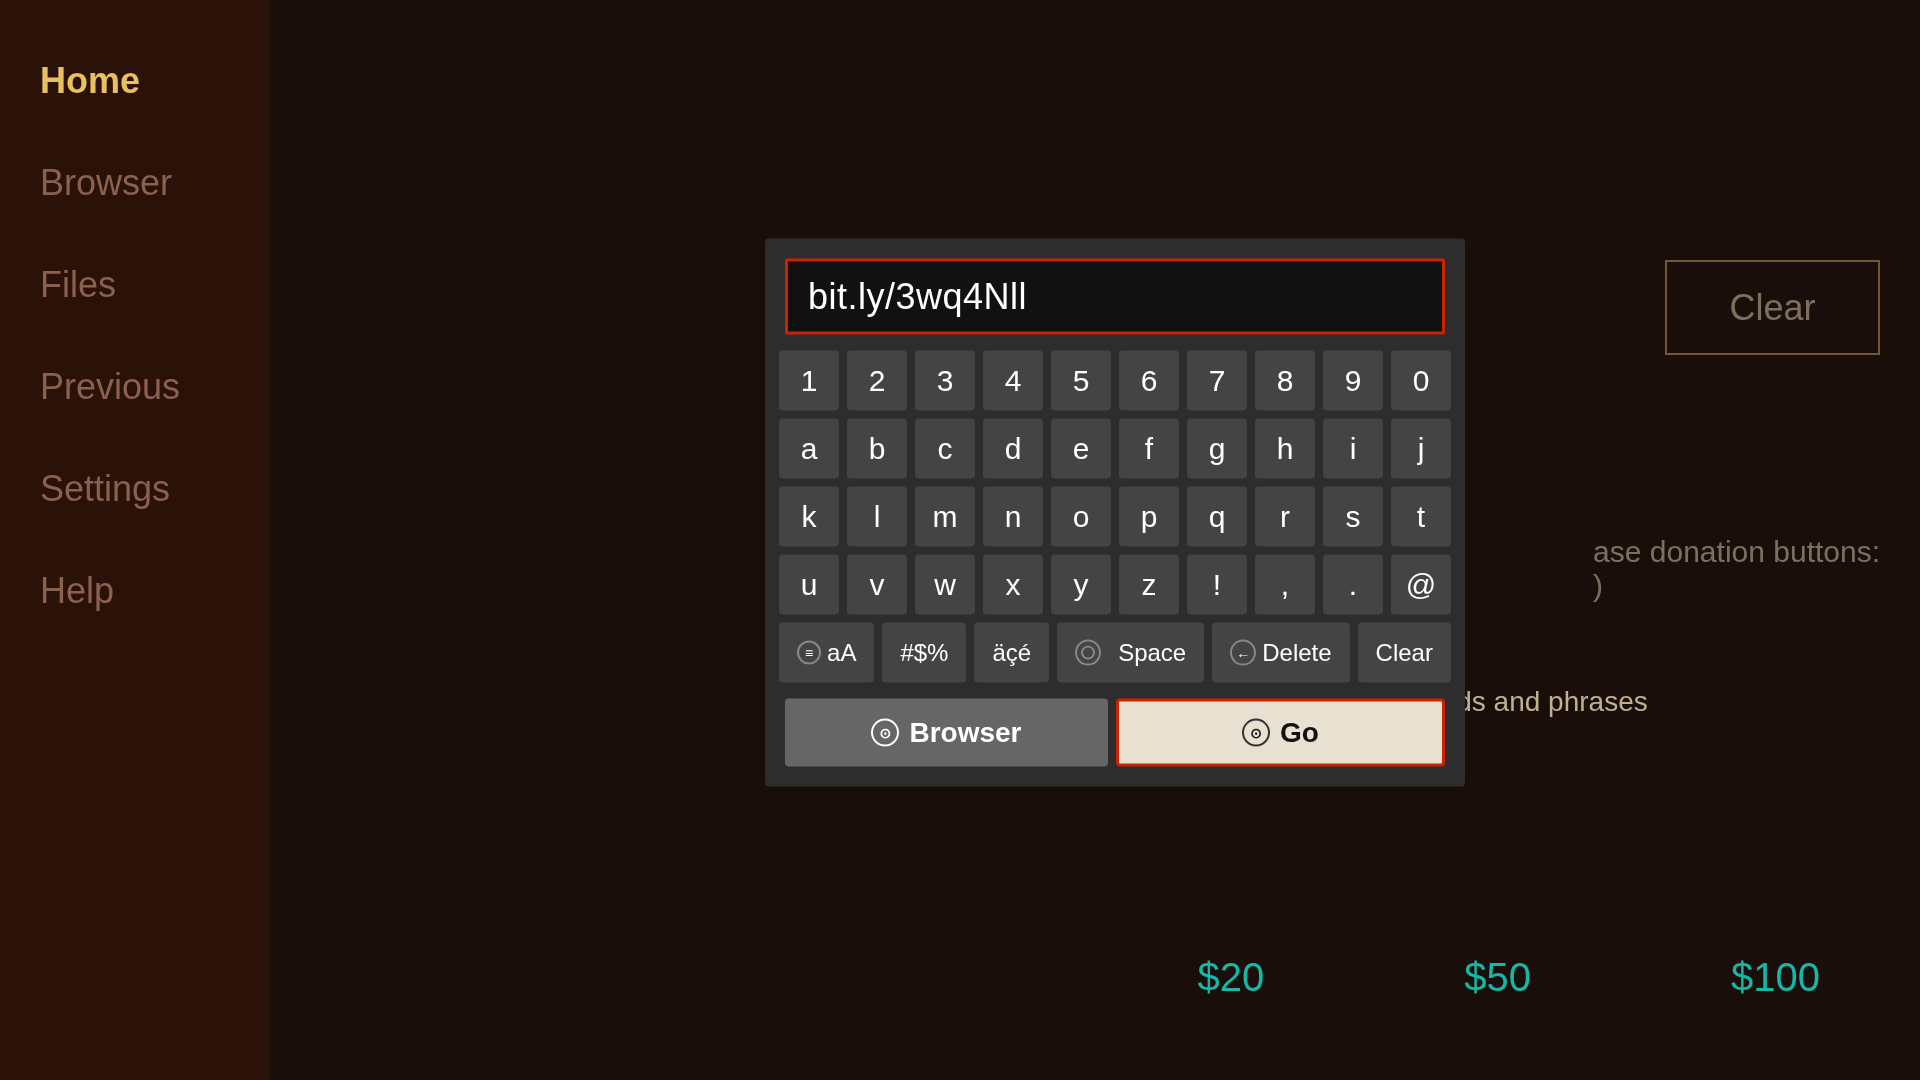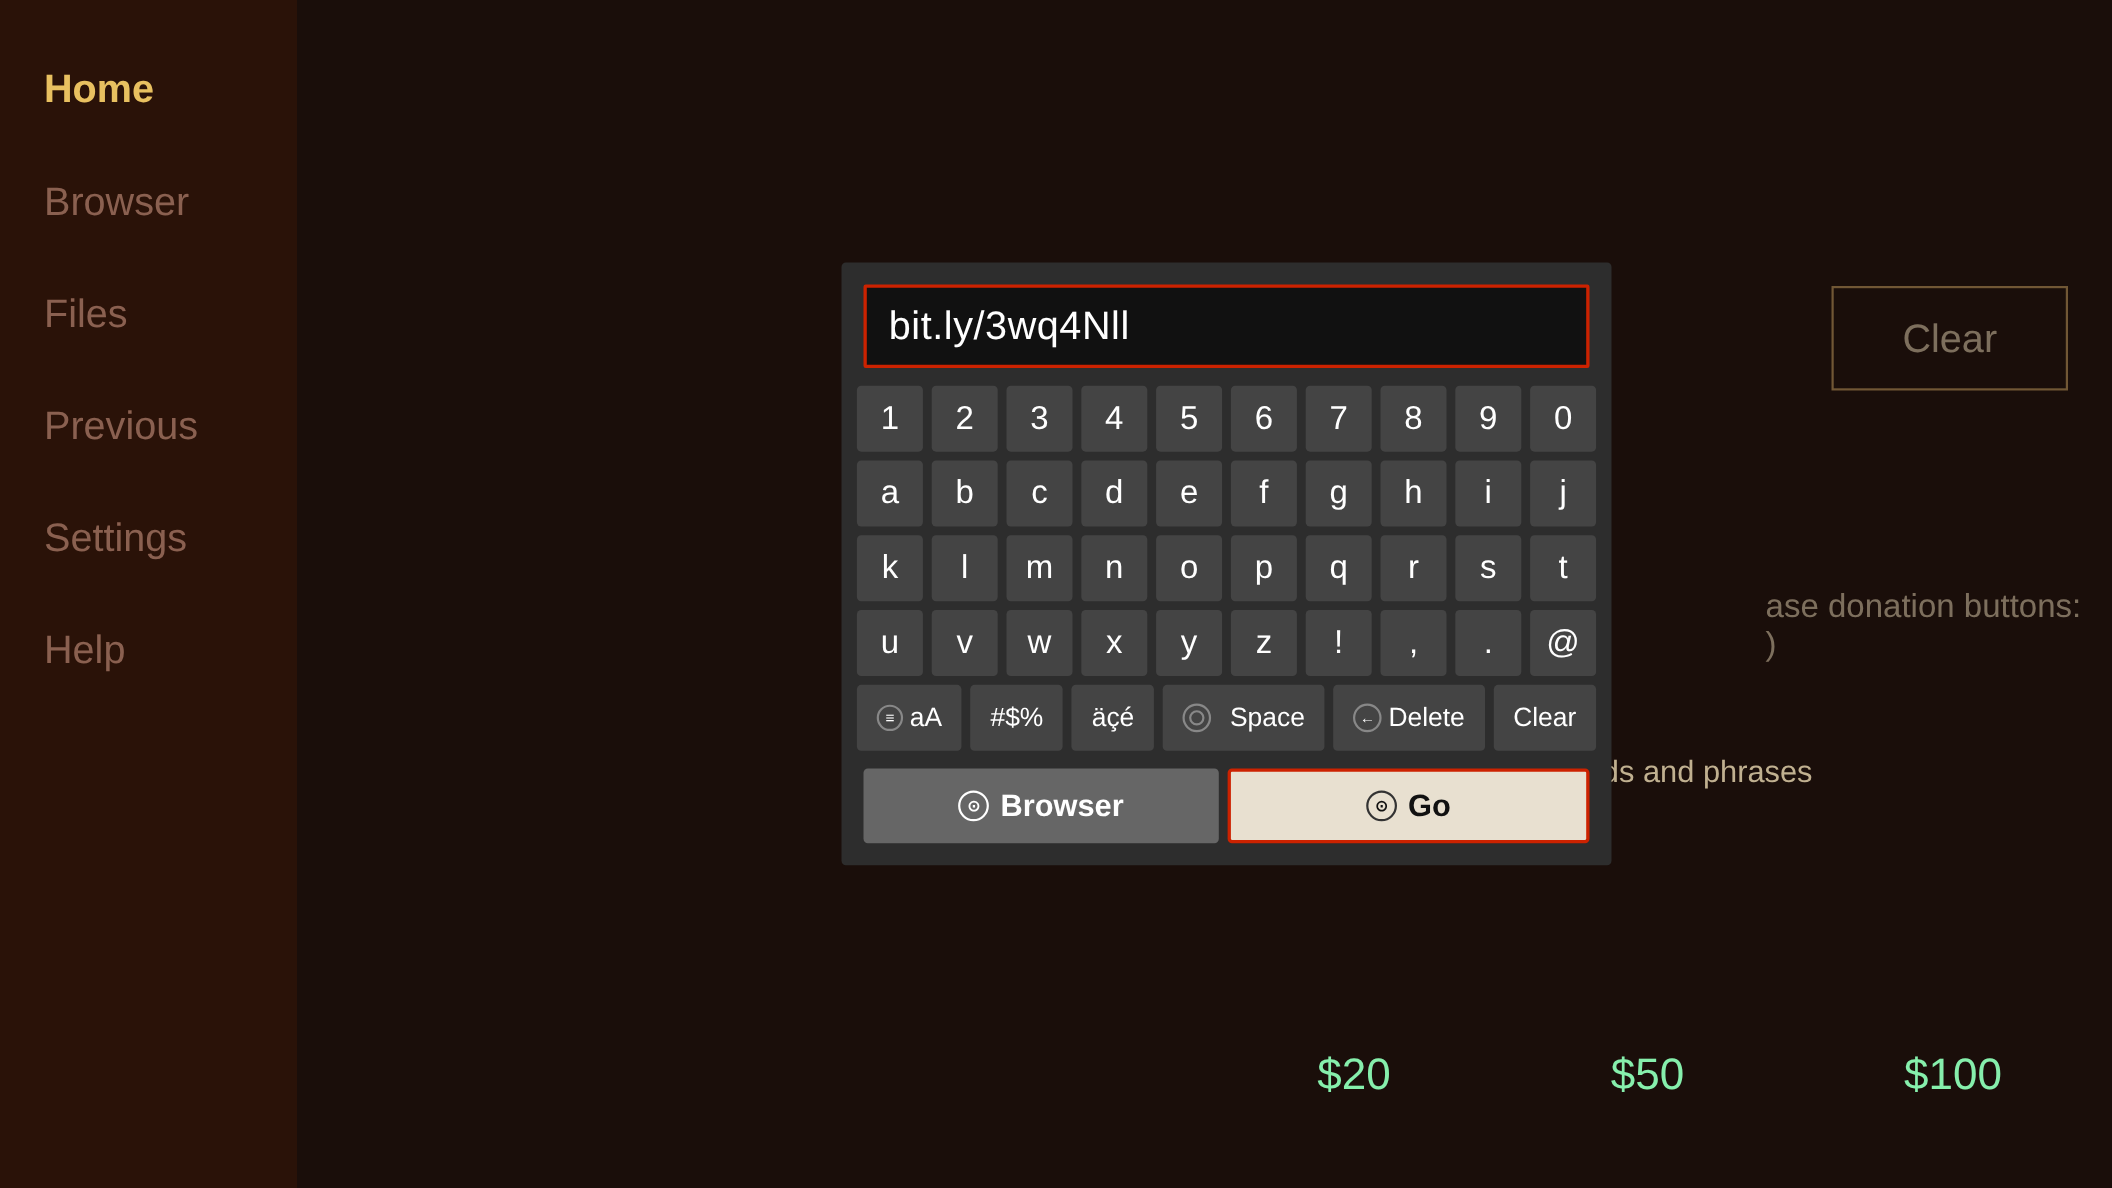--- a/index.html
+++ b/index.html
@@ -70,39 +70,39 @@
       height: 95px;
       border: 2px solid #c8a060;
       background: transparent;
       display: flex;
       align-items: center;
       justify-content: center;
     }
 
     .donation-text {
       position: absolute;
-      right: 28px;
+      right: 40px;
       top: 535px;
       color: #e0d0b0;
       font-size: 30px;
     }
 
     .donation-amounts {
       position: absolute;
       bottom: 80px;
       right: 0;
       width: 1650px;
       display: flex;
       justify-content: flex-end;
       gap: 200px;
       padding-right: 100px;
     }
 
     .donation-amount {
-      color: #86efac;
+      color: #14b8a6;
       font-size: 40px;
     }
 
     
     .keyboard-dialog {
       position: absolute;
       left: 50%;
       top: 50%;
       transform: translate(-50%, -55%);
       width: 700px;

